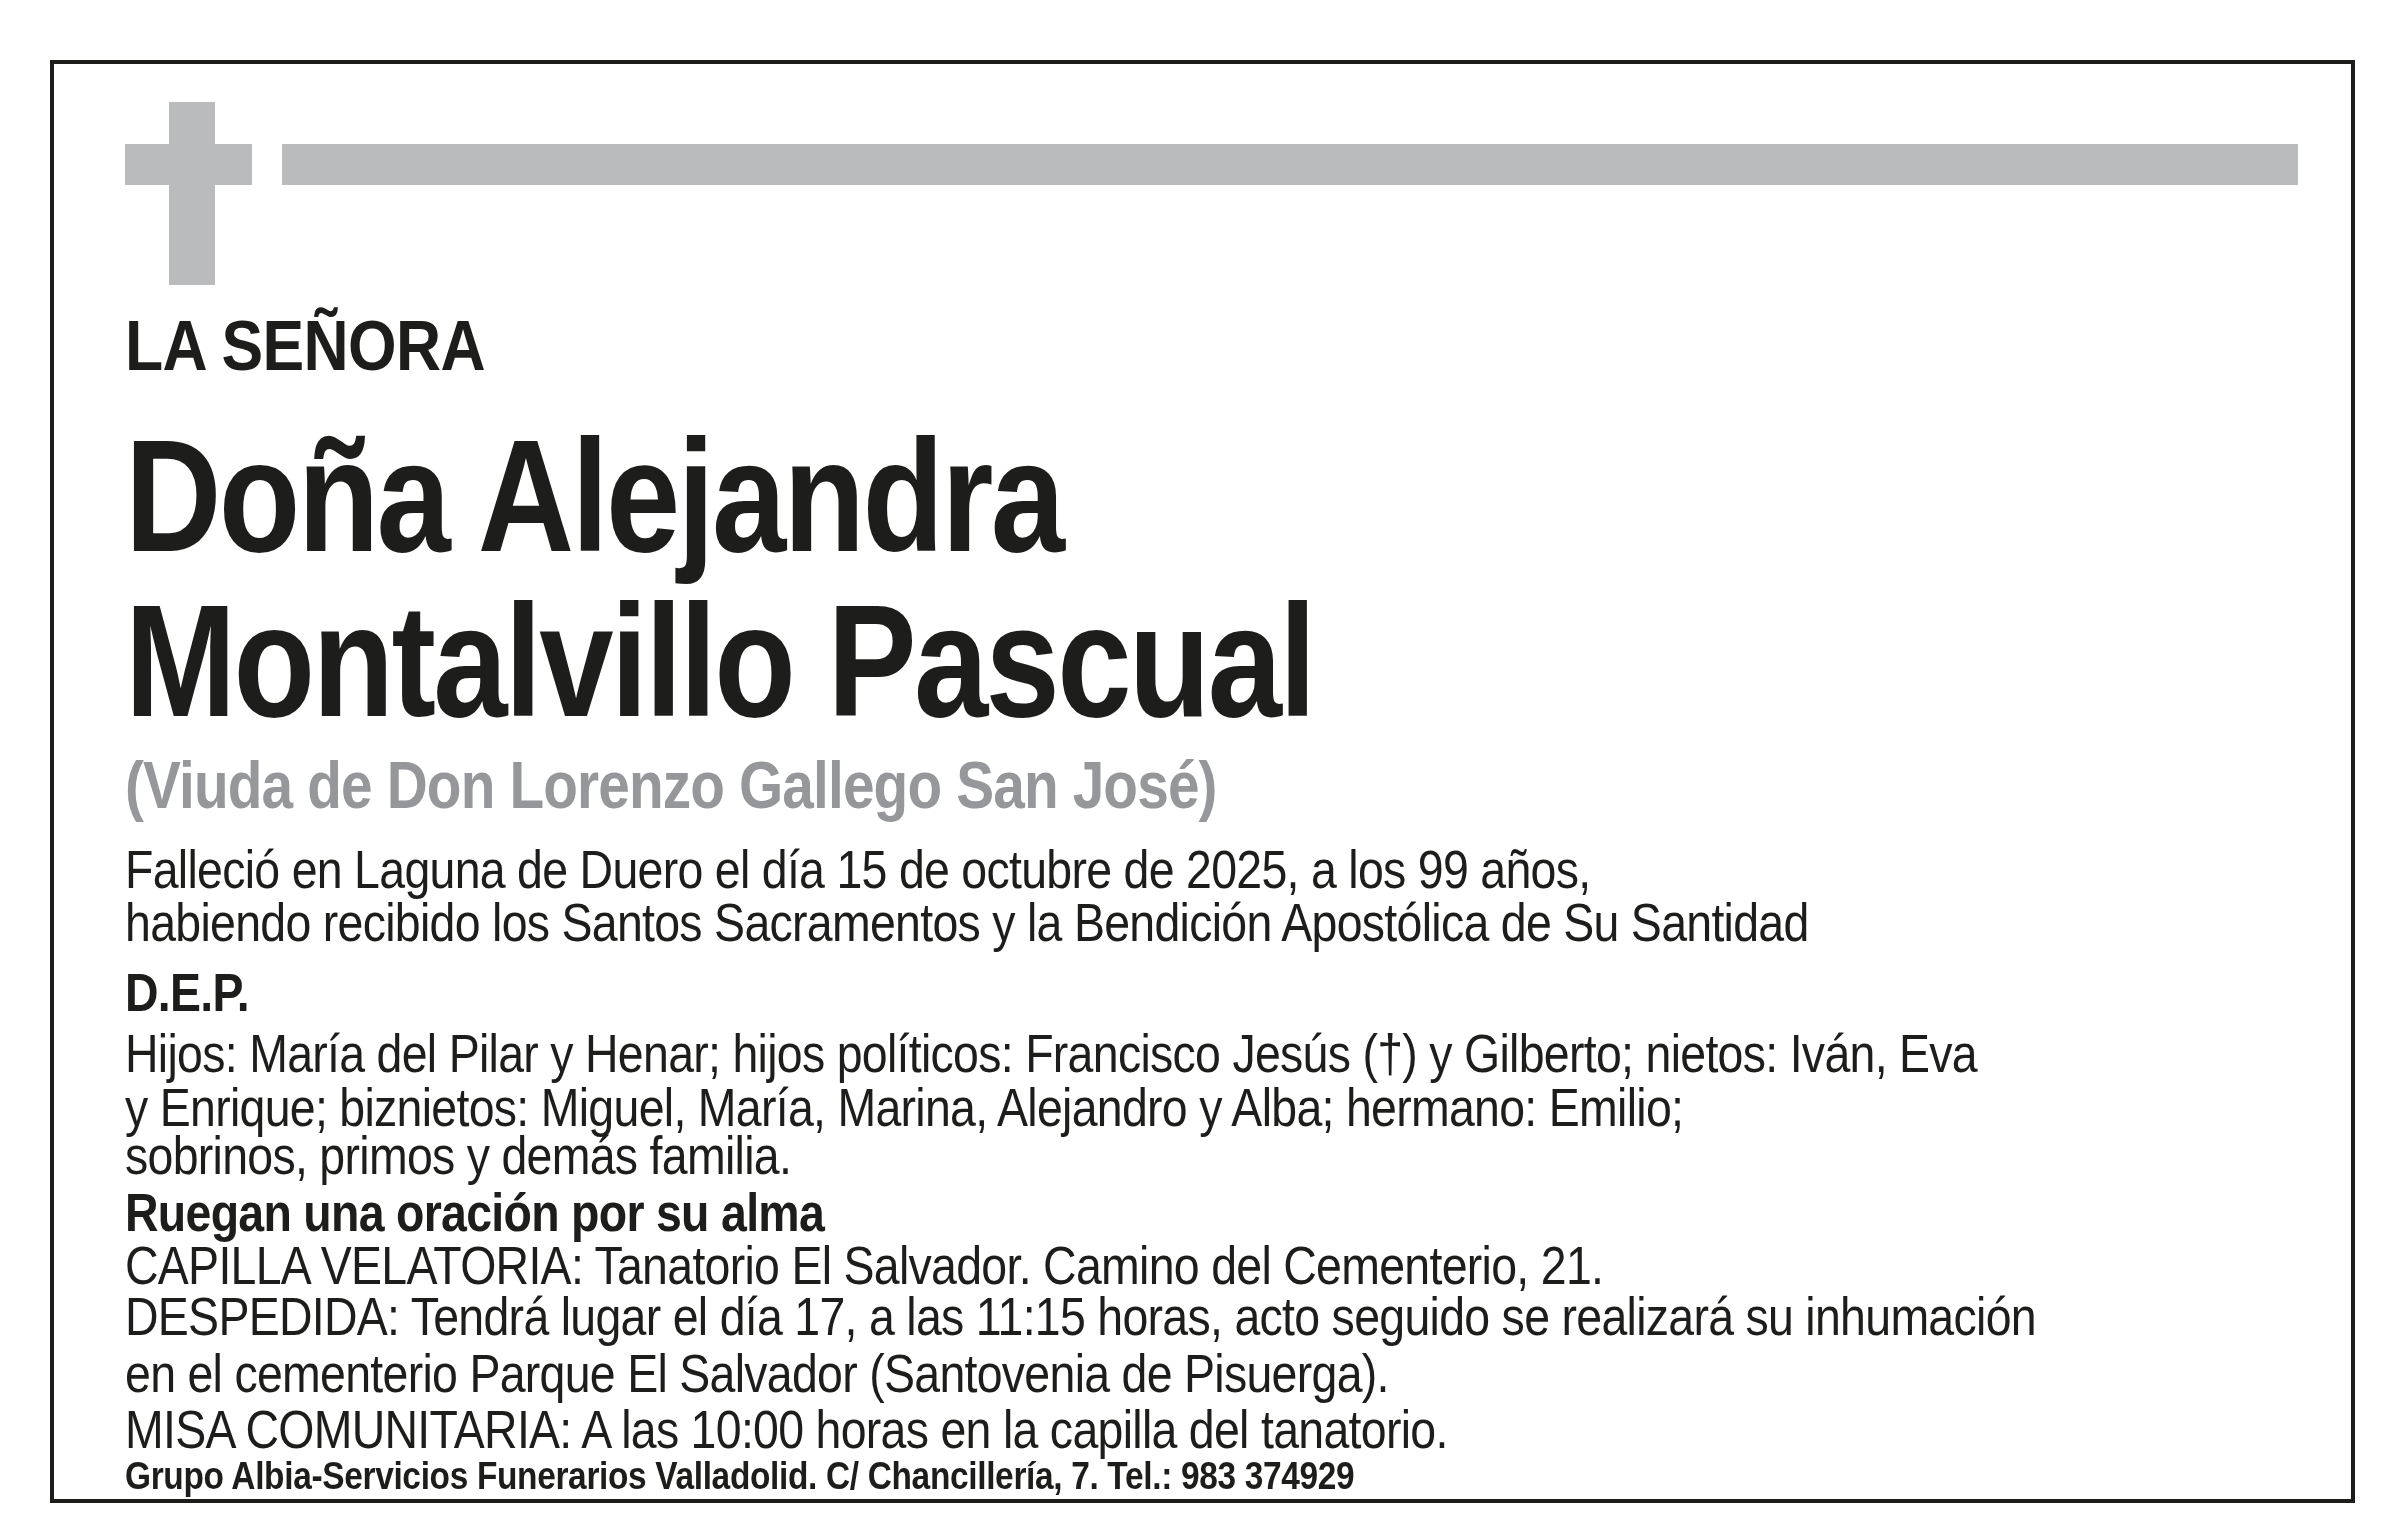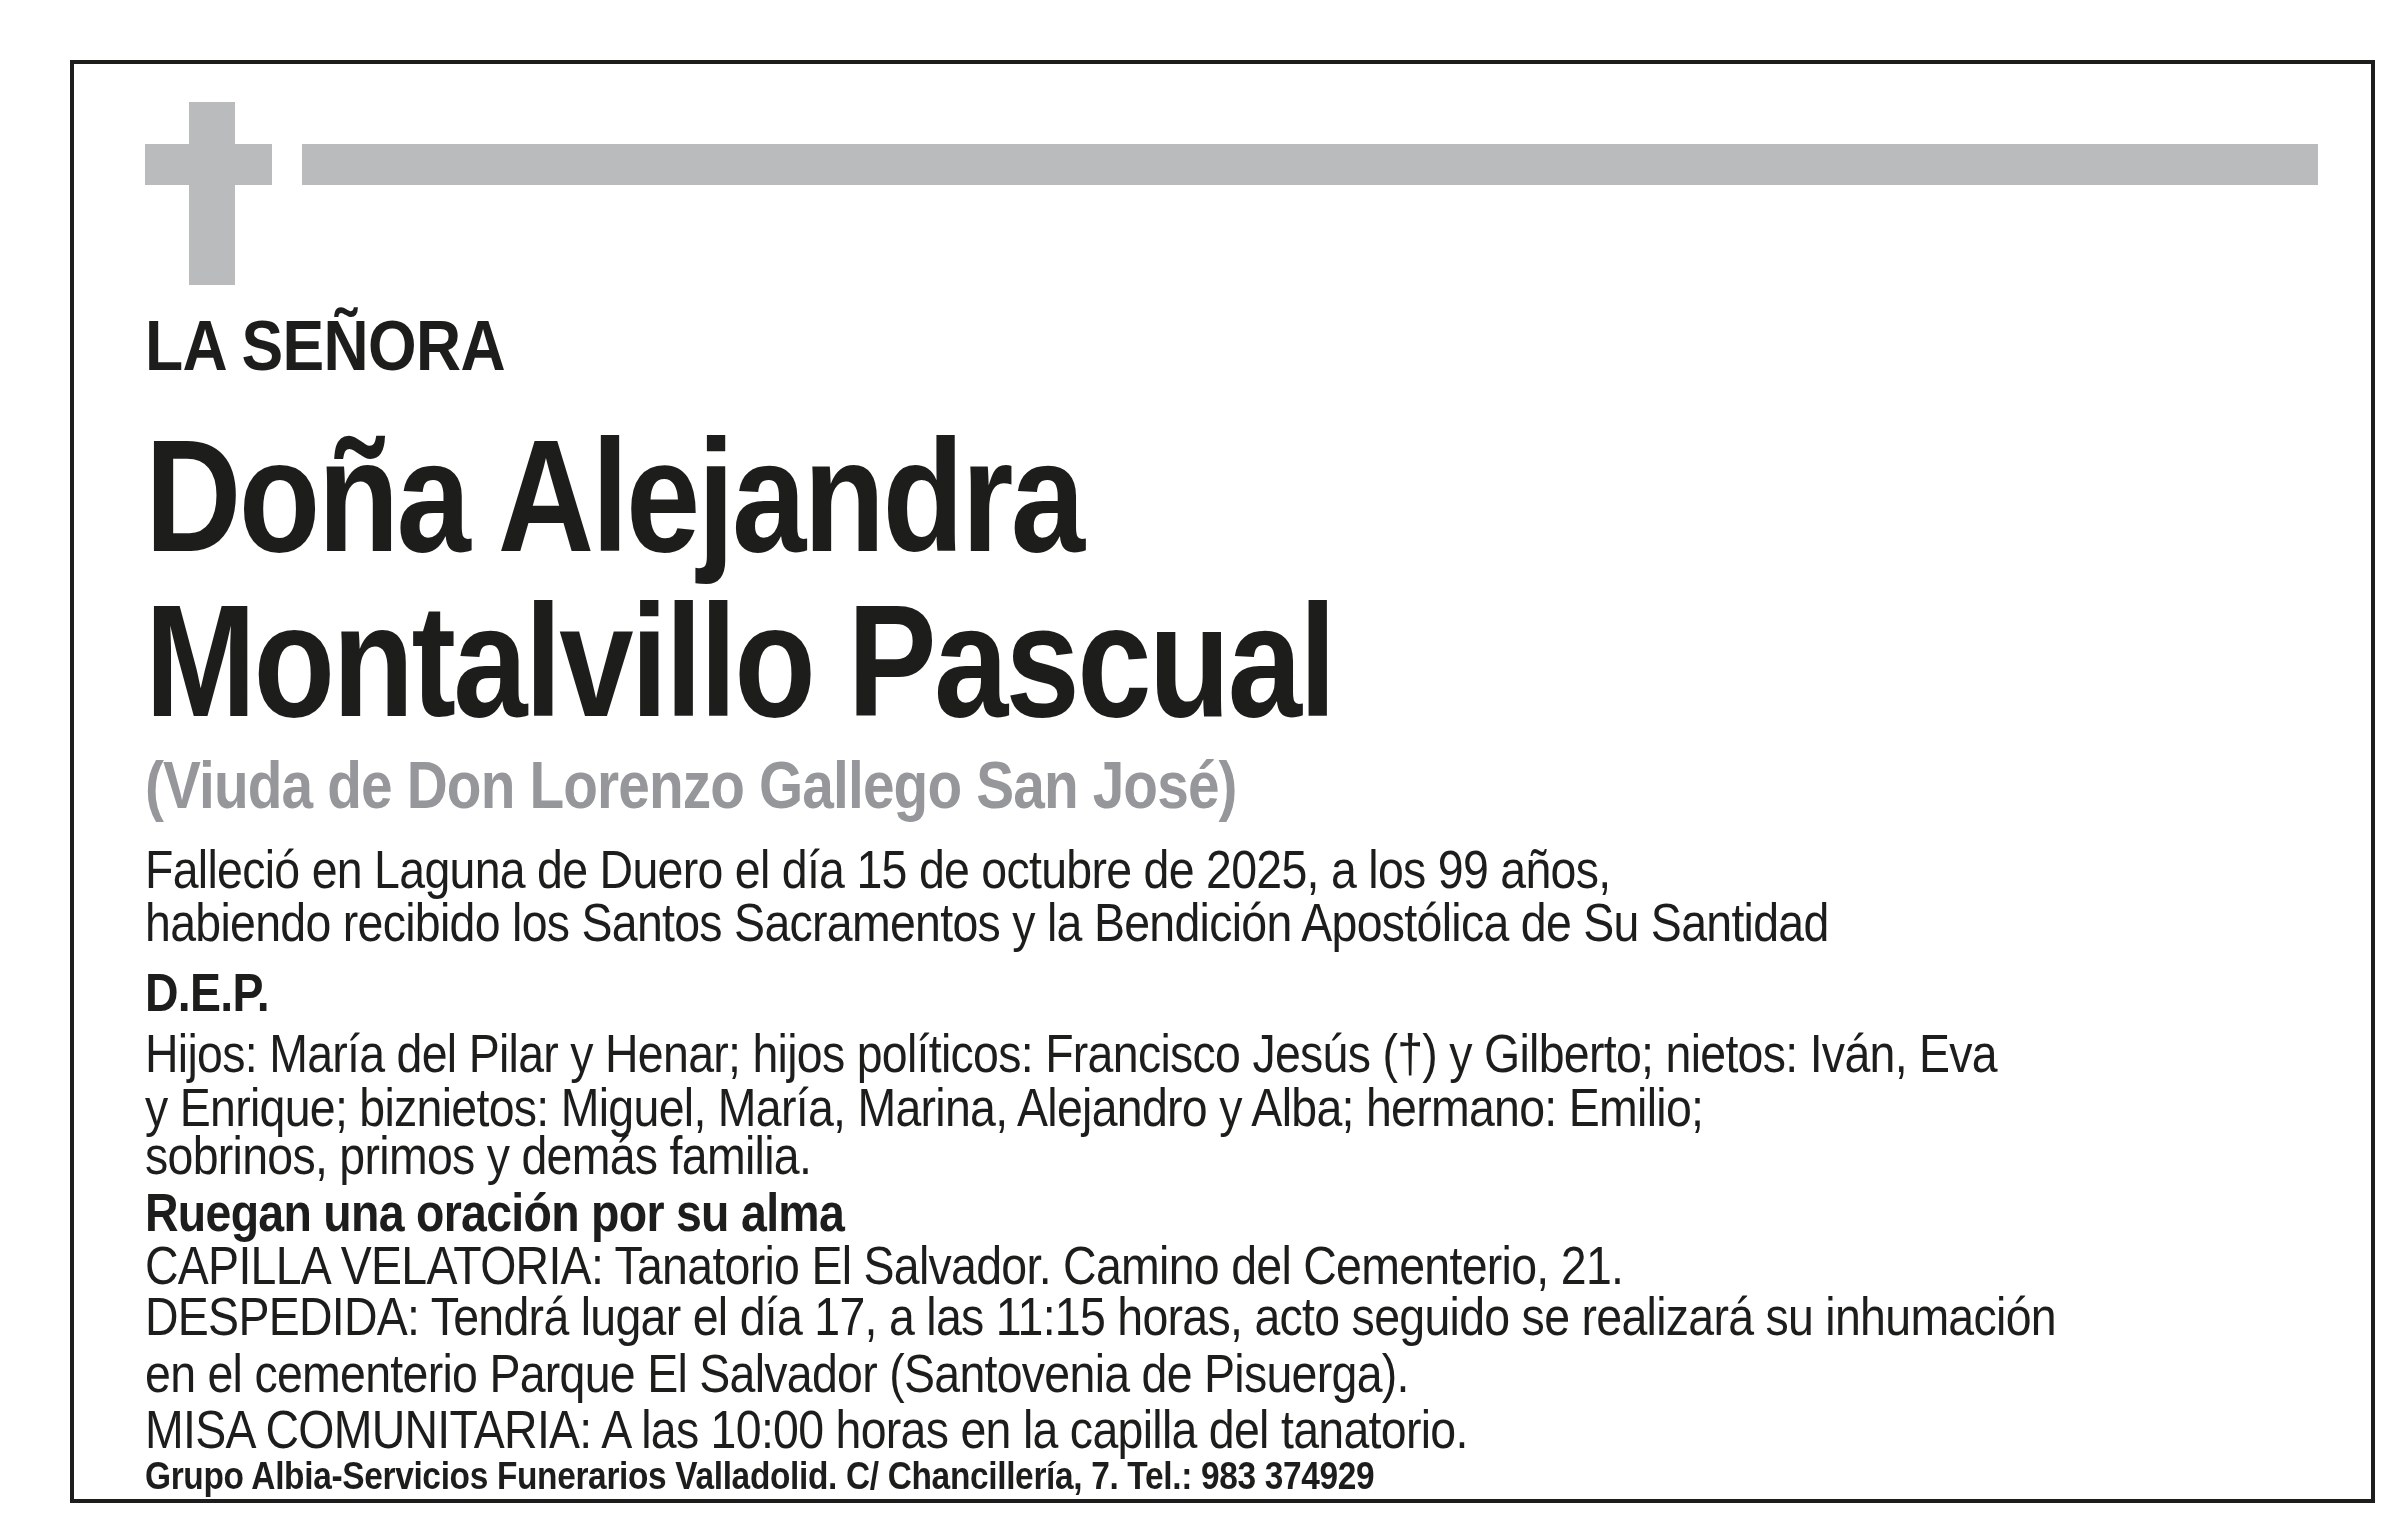--- a/index.html
+++ b/index.html
@@ -10,21 +10,21 @@
   }
   .page {
     position: relative;
     width: 2389px;
     height: 1539px;
     background: #ffffff;
     overflow: hidden;
   }
   .notice-box {
     position: absolute;
-    left: 70px;
+    left: 50px;
     top: 60px;
     width: 2297px;
     height: 1435px;
     border: 4.4px solid #1d1d1b;
     background: #ffffff;
     overflow: hidden;
   }
   .abs {
     position: absolute;
     white-space: nowrap;

